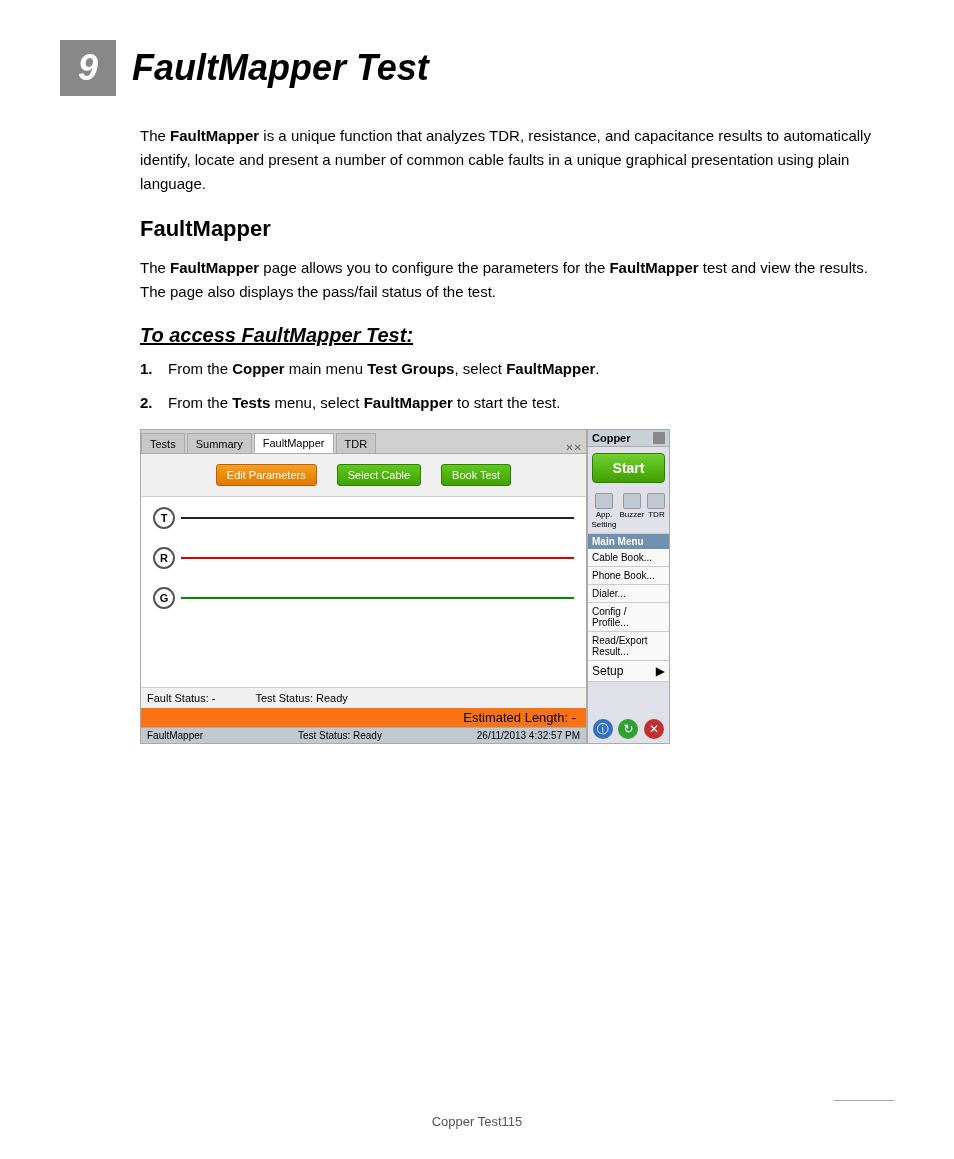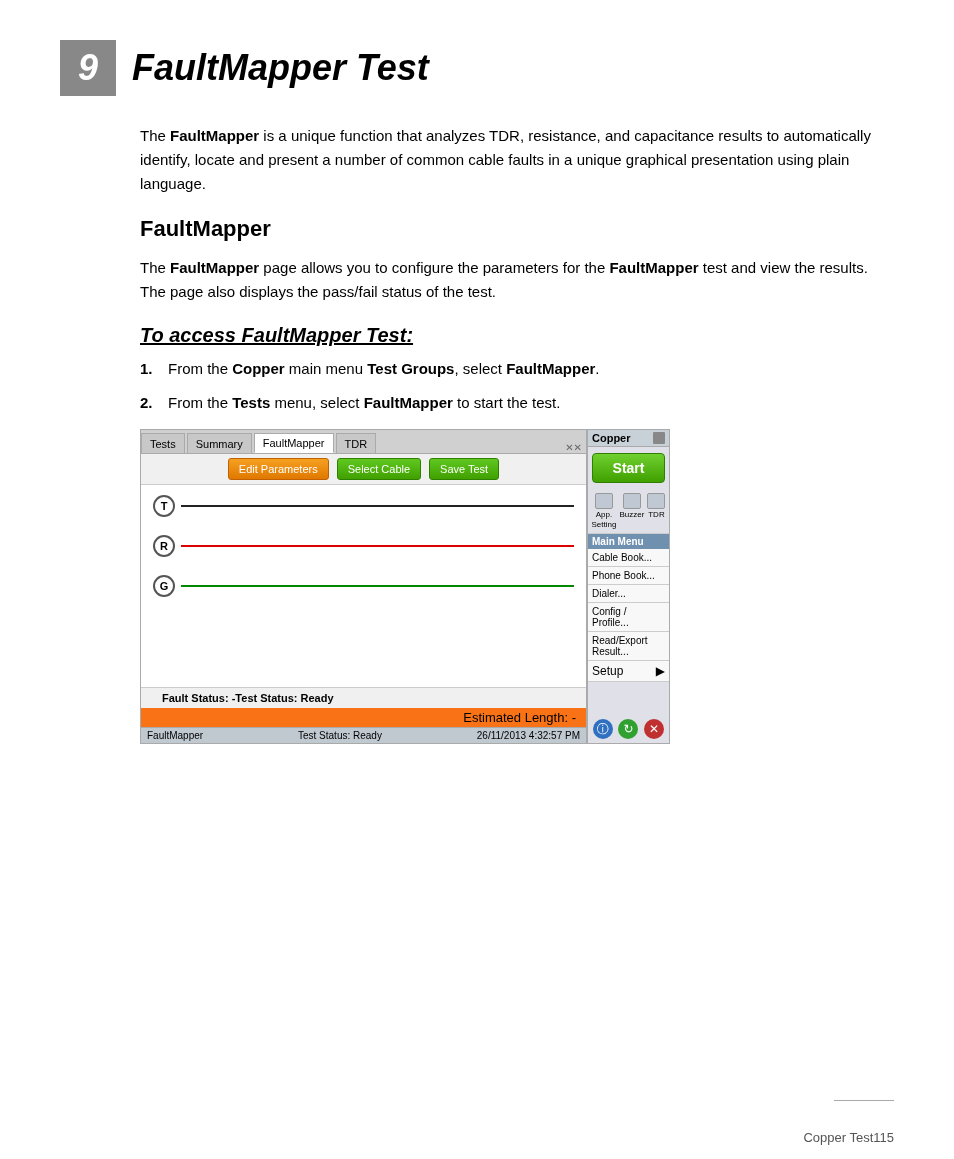--- a/index.html
+++ b/index.html
@@ -151,22 +151,22 @@
       display: flex;
       align-items: center;
       padding-right: 4px;
       font-size: 10px;
       color: #666;
     }
 
     
     .toolbar {
       display: flex;
-      padding: 4px 8px;
-      gap: 8px;
+      padding: 10px 8px;
+      gap: 20px;
       background: #f0f0f0;
       border-bottom: 1px solid #ccc;
       justify-content: center;
     }
     .toolbar-btn {
       padding: 4px 10px;
       font-size: 11px;
       border: 1px solid #888;
       border-radius: 3px;
       cursor: pointer;
@@ -215,26 +215,26 @@
     .wire-line {
       flex: 1;
       height: 2px;
     }
     .wire-line-black { background: #222; }
     .wire-line-red { background: #d00; }
     .wire-line-green { background: #080; }
 
     
     .status-area {
-      padding: 4px 21px;
+      padding: 4px 6px;
       background: #f0f0f0;
       border-top: 1px solid #ccc;
       font-size: 11px;
       display: flex;
-      font-weight: bold;
+      gap: 40px;
     }
 
     
     .screenshot-footer {
       background: #c0c8d0;
       border-top: 1px solid #aaa;
       padding: 2px 6px;
       font-size: 10px;
       display: flex;
       justify-content: space-between;
@@ -342,25 +342,25 @@
       font-size: 12px;
       color: #fff;
     }
     .bi-blue { background: #3070c0; }
     .bi-green { background: #30a030; }
     .bi-red { background: #c03030; }
 
     
     .page-footer {
       position: absolute;
-      bottom: 14px;
+      bottom: 30px;
       left: 60px;
       right: 60px;
       display: flex;
-      justify-content: flex-end;
+      justify-content: center;
       align-items: flex-end;
       font-size: 13px;
       color: #555;
     }
     .page-footer-line {
       position: absolute;
       bottom: 58px;
       right: 60px;
       width: 60px;
       height: 1px;
@@ -410,21 +410,21 @@
           <div class="tab">Tests</div>
           <div class="tab">Summary</div>
           <div class="tab active">FaultMapper</div>
           <div class="tab">TDR</div>
           <div class="tab-bar-end">✕✕</div>
         </div>
 
         <div class="toolbar">
           <button class="toolbar-btn btn-orange">Edit Parameters</button>
           <button class="toolbar-btn btn-green">Select Cable</button>
-          <button class="toolbar-btn btn-green">Save Test</button>
+          <button class="toolbar-btn btn-green">Book Test</button>
         </div>
 
         <div class="wire-area">
           <div class="wire-row">
             <div class="wire-circle">T</div>
             <div class="wire-line wire-line-black"></div>
           </div>
           <div class="wire-row">
             <div class="wire-circle">R</div>
             <div class="wire-line wire-line-red"></div>

